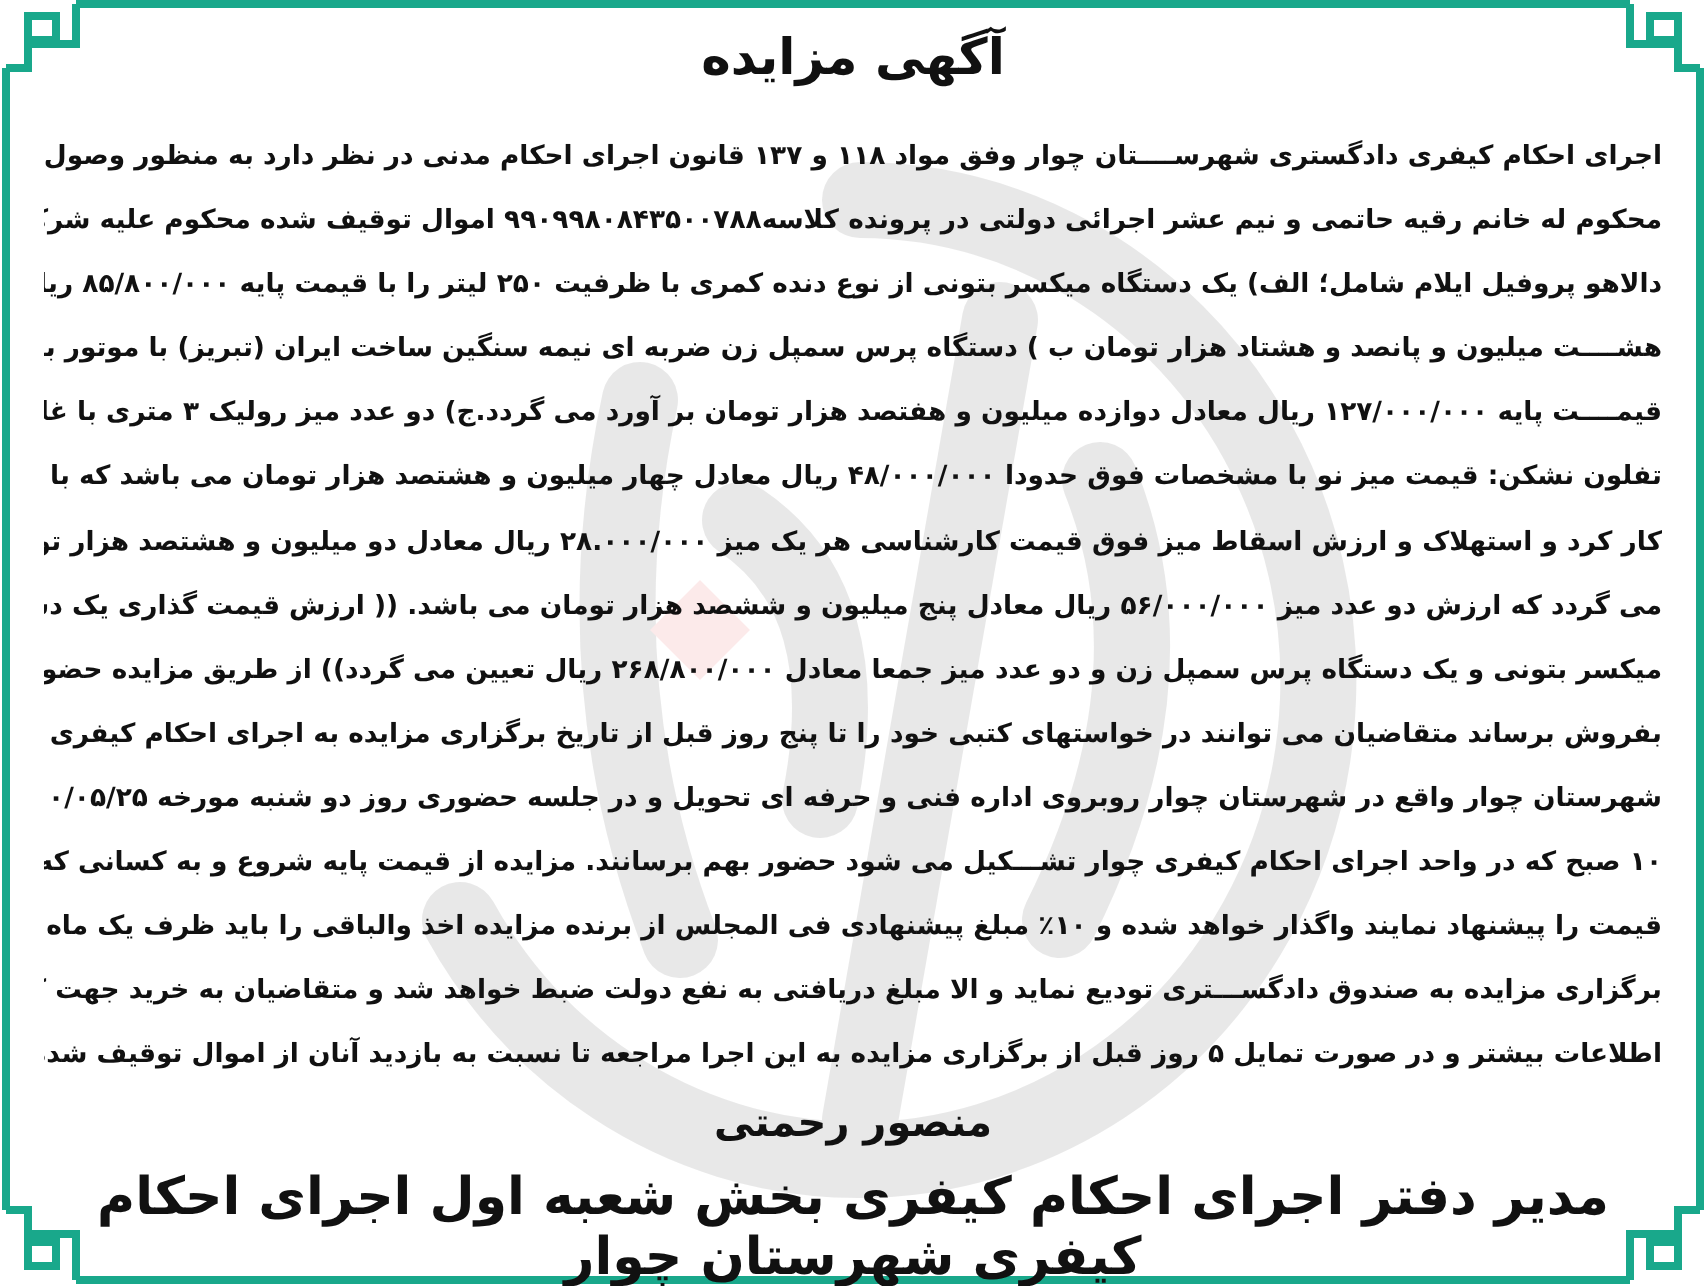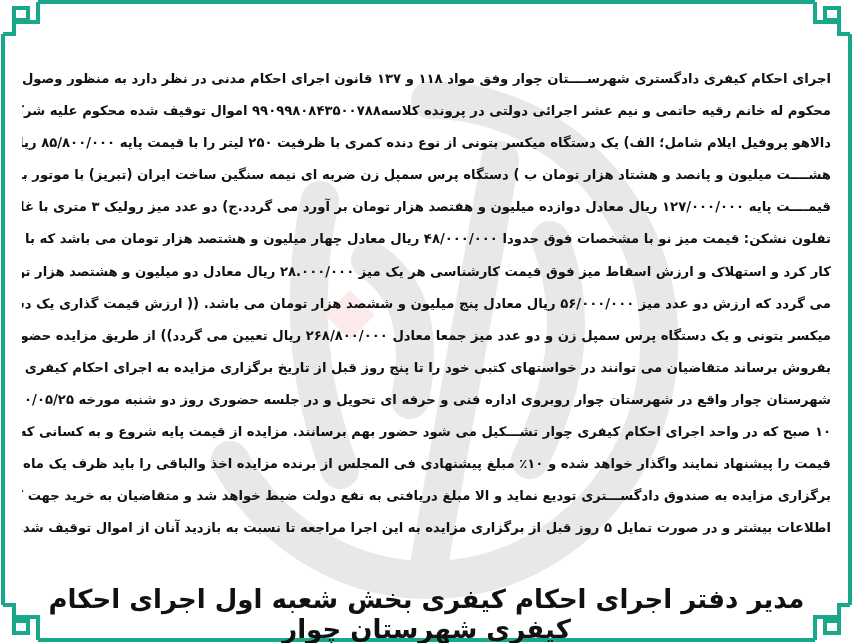--- a/index.html
+++ b/index.html
@@ -55,33 +55,35 @@
     <path d="M260 60 A230 240 0 1 1 60 420"></path>
     <path d="M150 160 Q120 300 170 430"></path>
     <path d="M330 120 L260 520"></path>
     <path d="M380 200 Q420 300 360 420"></path>
     <path d="M200 220 Q260 260 240 360"></path>
   </g>
   <polygon points="180,250 205,275 180,300 155,275" fill="#f4a3a3" opacity="1.6"></polygon>
 </svg>
 
 <div class="content">
+  <div class="title">آگهی مزایده</div>
 
   <div class="body">
     <span class="line">اجرای احکام کیفری دادگستری شهرســــتان چوار  وفق مواد ۱۱۸ و ۱۳۷ قانون اجرای احکام مدنی در نظر دارد به منظور وصول طلب</span>
     <span class="line">محکوم له خانم رقیه حاتمی و نیم عشر اجرائی دولتی در پرونده کلاسه۹۹۰۹۹۸۰۸۴۳۵۰۰۷۸۸ اموال توقیف شده محکوم علیه شرکت</span>
     <span class="line">دالاهو پروفیل ایلام شامل؛ الف) یک دستگاه میکسر بتونی از نوع دنده کمری با ظرفیت ۲۵۰ لیتر را با قیمت پایه ۸۵/۸۰۰/۰۰۰ ریال معادل</span>
     <span class="line">هشــــت میلیون و پانصد و هشتاد هزار تومان ب ) دستگاه پرس سمپل زن ضربه ای نیمه سنگین ساخت ایران (تبریز) با موتور برق سه فاز با</span>
     <span class="line">قیمــــت پایه ۱۲۷/۰۰۰/۰۰۰ ریال معادل دوازده میلیون و هفتصد هزار تومان بر آورد می گردد.ج) دو عدد میز رولیک ۳ متری با غلطک</span>
     <span class="line">تفلون نشکن: قیمت میز نو با مشخصات فوق حدودا ۴۸/۰۰۰/۰۰۰ ریال معادل چهار میلیون و هشتصد هزار تومان می باشد که با احتساب</span>
     <span class="line">کار کرد و استهلاک و ارزش اسقاط میز فوق قیمت کارشناسی هر یک میز ۲۸.۰۰۰/۰۰۰ ریال معادل دو میلیون و هشتصد هزار تومانبر آورد</span>
     <span class="line">می گردد که ارزش دو عدد میز ۵۶/۰۰۰/۰۰۰ ریال معادل پنج میلیون و ششصد هزار تومان می باشد. (( ارزش قیمت گذاری یک دستگاه</span>
     <span class="line">میکسر بتونی و یک دستگاه پرس سمپل زن و دو عدد میز جمعا معادل ۲۶۸/۸۰۰/۰۰۰ ریال تعیین می گردد)) از طریق مزایده حضوری</span>
     <span class="line">بفروش برساند متقاضیان می توانند در خواستهای کتبی خود را تا پنج روز قبل از تاریخ برگزاری مزایده به اجرای احکام کیفری دادگستری</span>
     <span class="line">شهرستان چوار واقع در شهرستان چوار روبروی اداره فنی و حرفه ای تحویل و در جلسه حضوری روز دو شنبه مورخه ۱۴۰۰/۰۵/۲۵ ساعت</span>
     <span class="line">۱۰ صبح که در واحد اجرای احکام کیفری چوار تشـــکیل می شود حضور بهم برسانند. مزایده از قیمت پایه شروع و به کسانی که بالاترین</span>
     <span class="line">قیمت را پیشنهاد نمایند واگذار خواهد شده و ۱۰٪ مبلغ پیشنهادی فی المجلس از برنده مزایده اخذ والباقی را باید ظرف یک ماه از تاریخ</span>
     <span class="line">برگزاری مزایده به صندوق دادگســـتری تودیع نماید و الا مبلغ دریافتی به نفع دولت ضبط خواهد شد و متقاضیان به خرید جهت کسب</span>
     <span class="line last">اطلاعات بیشتر و در صورت تمایل ۵ روز قبل از برگزاری مزایده به این اجرا مراجعه تا نسبت به بازدید آنان از اموال توقیف شده اقدام شود.</span>
   </div>
 
+  <div class="sig-name">منصور رحمتی</div>
   <div class="sig-title">مدیر دفتر اجرای احکام کیفری بخش شعبه اول اجرای احکام کیفری شهرستان چوار</div>
 </div>
 
 </body></html>

